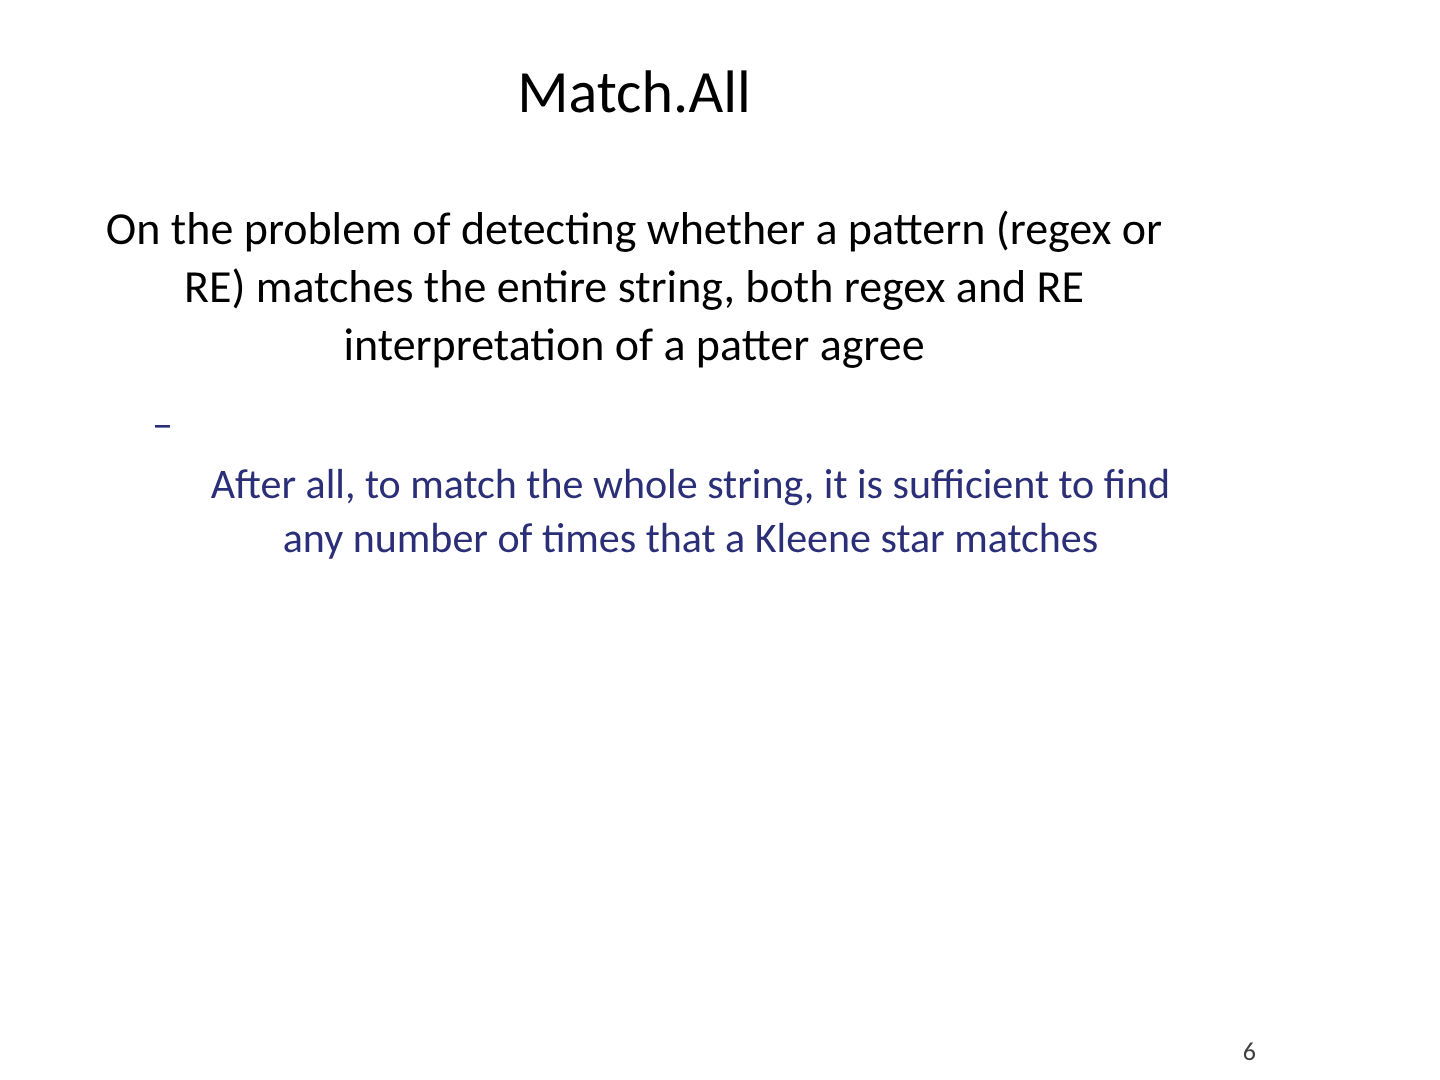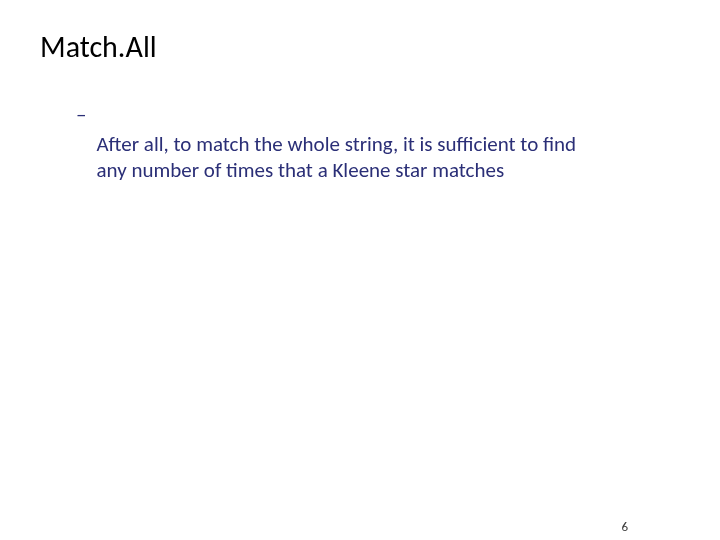--- a/index.html
+++ b/index.html
@@ -12,20 +12,21 @@
     color: #000000;
     position: relative;
     overflow: hidden;
   }
   .slide {
     box-sizing: border-box;
     width: 634px;
     height: 540px;
     padding: 28px 40px 16px 40px;
     position: relative;
+    text-align: center;
   }
   .title {
     font-size: 30px;
     font-weight: 400;
     color: #000000;
     margin: 0 0 36px 0;
     letter-spacing: 0px;
   }
   .body-text {
     font-size: 23px;
@@ -57,20 +58,21 @@
     color: #404040;
   }
 </style>
 </head>
 <body>
 
 <div class="slide">
 
   <h1 class="title">Match.All</h1>
 
+  <p class="body-text">On the problem of detecting whether a pattern (regex or RE) matches the entire string, both regex and RE interpretation of a patter agree</p>
 
   <div class="sub-item">
     <span class="dash">–</span>
     <span class="txt">After all, to match the whole string, it is sufficient to find any number of times that a Kleene star matches</span>
   </div>
 
   <div class="page-number">6</div>
 
 </div>
 

